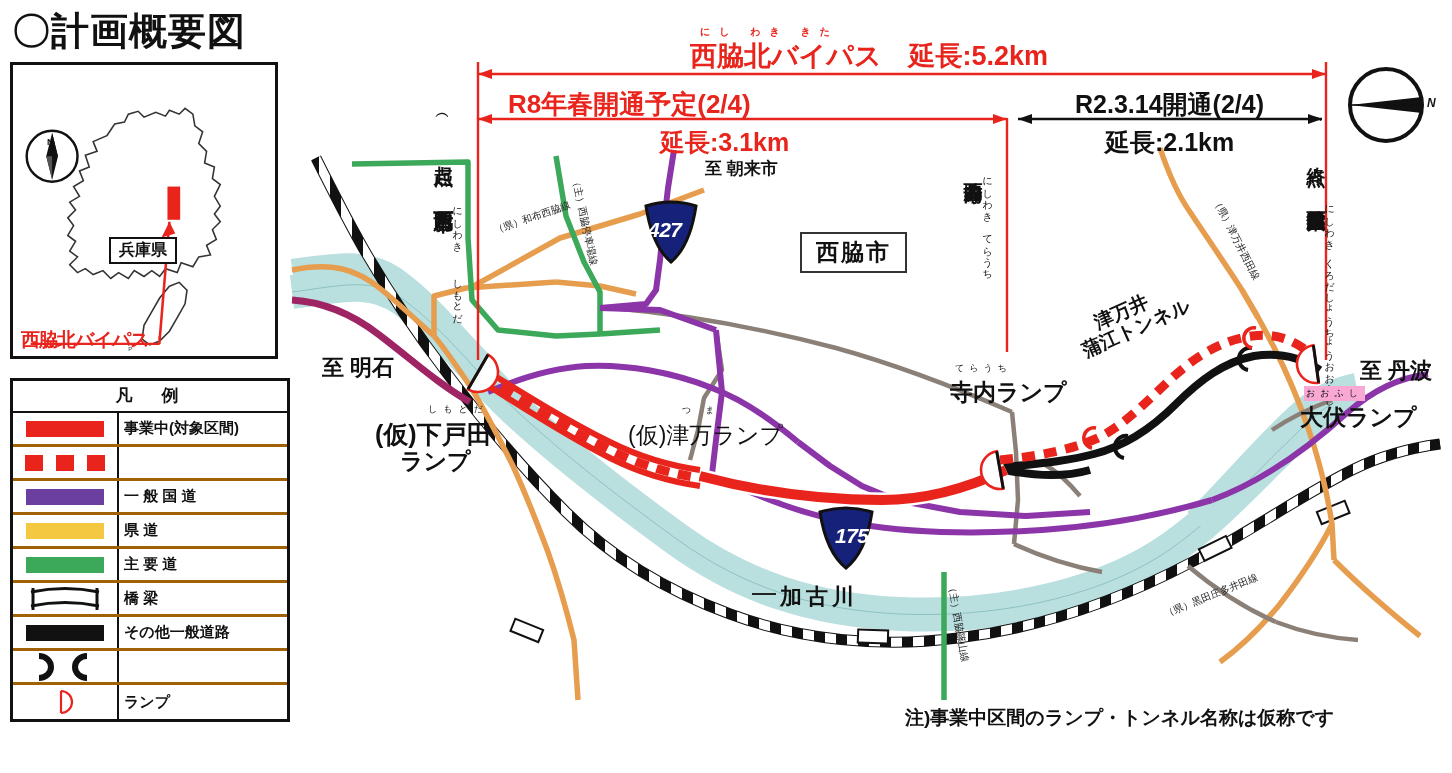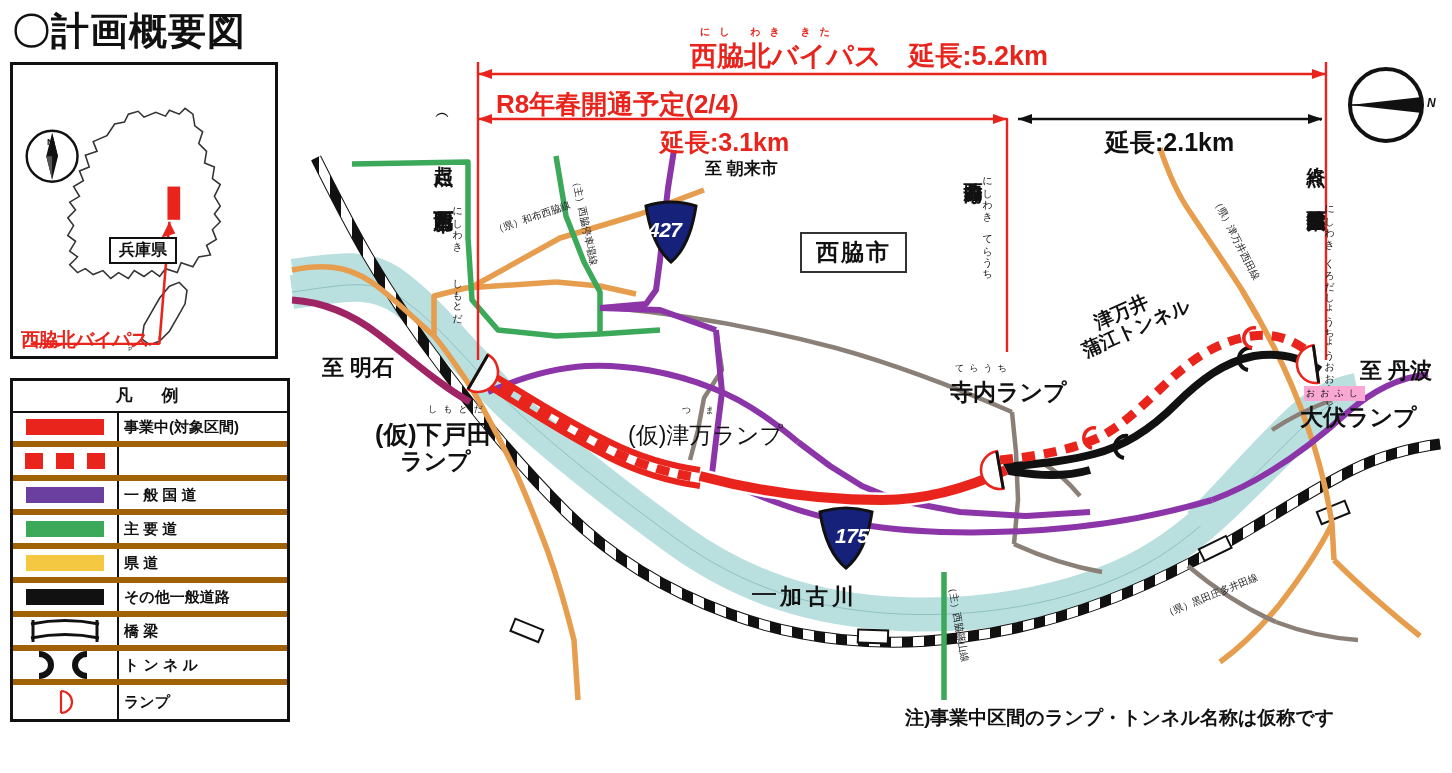--- a/index.html
+++ b/index.html
@@ -45,21 +45,21 @@
   
   #legend-panel {
     position:absolute; left:10px; top:378px;
     width:280px;
     border:3px solid #111; background:#fff;
   }
   #legend-title {
     text-align:center; font-size:17px; font-weight:700; color:#111;
     padding:3px 0 4px; border-bottom:2px solid #111; letter-spacing:6px;
   }
-  .legend-row { display:flex; border-bottom:6px solid #a16207; height:34px; }
+  .legend-row { display:flex; border-bottom:3px solid #a16207; height:34px; }
   .legend-row:last-child { border-bottom:none; }
   .legend-sym {
     width:106px; border-right:2px solid #111;
     display:flex; align-items:center; justify-content:center;
     position:relative;
   }
   .legend-txt {
     flex:1; display:flex; align-items:center;
     font-size:15px; font-weight:700; color:#111;
     padding:0 5px; white-space:nowrap; letter-spacing:0;
@@ -189,59 +189,58 @@
 
     <div class="legend-row">
       <div class="legend-sym">
           <span class="bar" style="background:#6b3fa0"></span>
         </div>
       <div class="legend-txt spread">一 般 国 道</div>
     </div>
 
     <div class="legend-row">
       <div class="legend-sym">
+          <span class="bar" style="background:#f5c842"></span>
+        </div>
+      <div class="legend-txt spread">県 道</div>
+    </div>
+
+    <div class="legend-row">
+      <div class="legend-sym">
           <span class="bar" style="background:#3ca85a"></span>
         </div>
       <div class="legend-txt spread">主 要 道</div>
-    </div>
-
-    <div class="legend-row">
-      <div class="legend-sym">
-          <span class="bar" style="background:#f5c842"></span>
-        </div>
-      <div class="legend-txt spread">県 道</div>
-    </div>
-
-    <div class="legend-row">
-      <div class="legend-sym">
-          <span class="bar" style="background:#111"></span>
-        </div>
-      <div class="legend-txt">その他一般道路</div>
     </div>
 
     <div class="legend-row">
       <div class="legend-sym">
         <svg class="sym-svg" viewBox="0 0 80 28">
           <path d="M6,7 Q40,0 74,7" stroke="#111" stroke-width="3" fill="none"></path>
           <path d="M6,21 Q40,14 74,21" stroke="#111" stroke-width="3" fill="none"></path>
           <line x1="8" y1="3" x2="8" y2="25" stroke="#111" stroke-width="3"></line>
           <line x1="72" y1="3" x2="72" y2="25" stroke="#111" stroke-width="3"></line>
         </svg>
       </div>
       <div class="legend-txt spread">橋 梁</div>
     </div>
 
     <div class="legend-row">
       <div class="legend-sym">
+          <span class="bar" style="background:#111"></span>
+        </div>
+      <div class="legend-txt">その他一般道路</div>
+    </div>
+
+    <div class="legend-row">
+      <div class="legend-sym">
         <svg class="sym-svg" viewBox="0 0 80 28">
           <path d="M14,3 A12,11 0 0 1 14,25" stroke="#111" stroke-width="6" fill="none" stroke-linecap="butt"></path>
           <path d="M62,3 A12,11 0 0 0 62,25" stroke="#111" stroke-width="6" fill="none" stroke-linecap="butt"></path>
         </svg>
       </div>
-      <div class="legend-txt spread">ト ン ネ ル</div>
     </div>
 
     <div class="legend-row">
       <div class="legend-sym">
         <svg class="sym-svg" viewBox="0 0 80 28">
           <path d="M36,3 L36,25 M36,3 A11,11 0 0 1 36,25" stroke="#e8241c" stroke-width="2.2" fill="none"></path>
         </svg>
       </div>
       <div class="legend-txt">ランプ</div>
     </div>
@@ -417,23 +416,24 @@
       <polygon points="1350,105 1422,97 1422,113" fill="#111"></polygon>
       <line x1="1350" y1="105" x2="1422" y2="105" stroke="#111" stroke-width="1.5"></line>
     </g>
 
     <line x1="752" y1="594" x2="776" y2="594" stroke="#222" stroke-width="2"></line>
   </svg>
 
   <div class="lbl red dimtxt" style="left:690px; top:38px; font-size:27px;">西脇北バイパス　延長:5.2km</div>
   <div class="ruby" style="left:700px; top:25px; color:#e8241c; letter-spacing:9px; font-size:10px;">にし わき きた</div>
 
-  <div class="lbl red dimtxt" style="left:496px; top:87px; font-size:26px;">R8年春開通予定(2/4)</div>
+  <div class="lbl red dimtxt" style="left:508px; top:87px; font-size:26px;">R8年春開通予定(2/4)</div>
   <div class="lbl red dimtxt" style="left:660px; top:126px; font-size:25px;">延長:3.1km</div>
 
+  <div class="lbl dimtxt" style="left:1075px; top:88px; font-size:25px; color:#111;">R2.3.14開通(2/4)</div>
   <div class="lbl dimtxt" style="left:1105px; top:126px; font-size:25px; color:#111;">延長:2.1km</div>
 
   <div class="vlbl" style="left:436px; top:108px; font-size:14px;">（</div>
   <div class="vlbl" style="left:434px; top:150px; font-size:20px;">起点</div>
   <div class="vlbl" style="left:434px; top:196px; font-size:20px;">西脇市下戸田</div>
   <div class="vlbl small" style="left:452px; top:200px;">にしわき</div>
   <div class="vlbl small" style="left:452px; top:272px;">しもとだ</div>
 
   <div class="vlbl" style="left:964px; top:168px; font-size:19px;">西脇市寺内</div>
   <div class="vlbl small" style="left:982px; top:170px;">にしわき</div>

